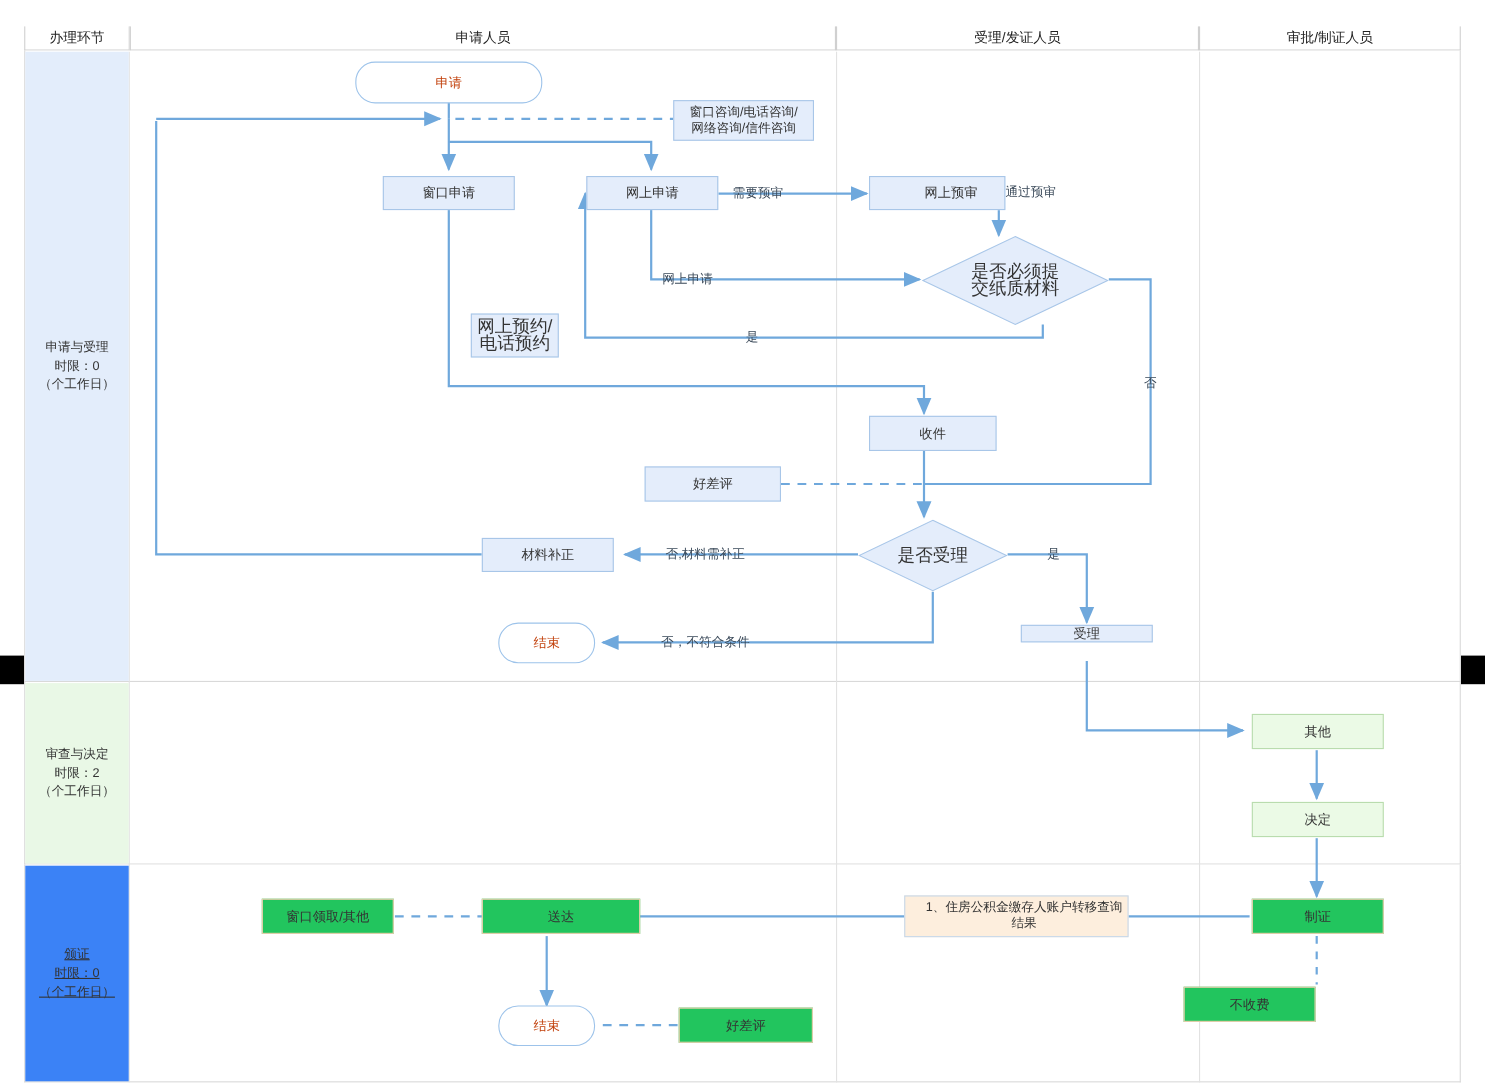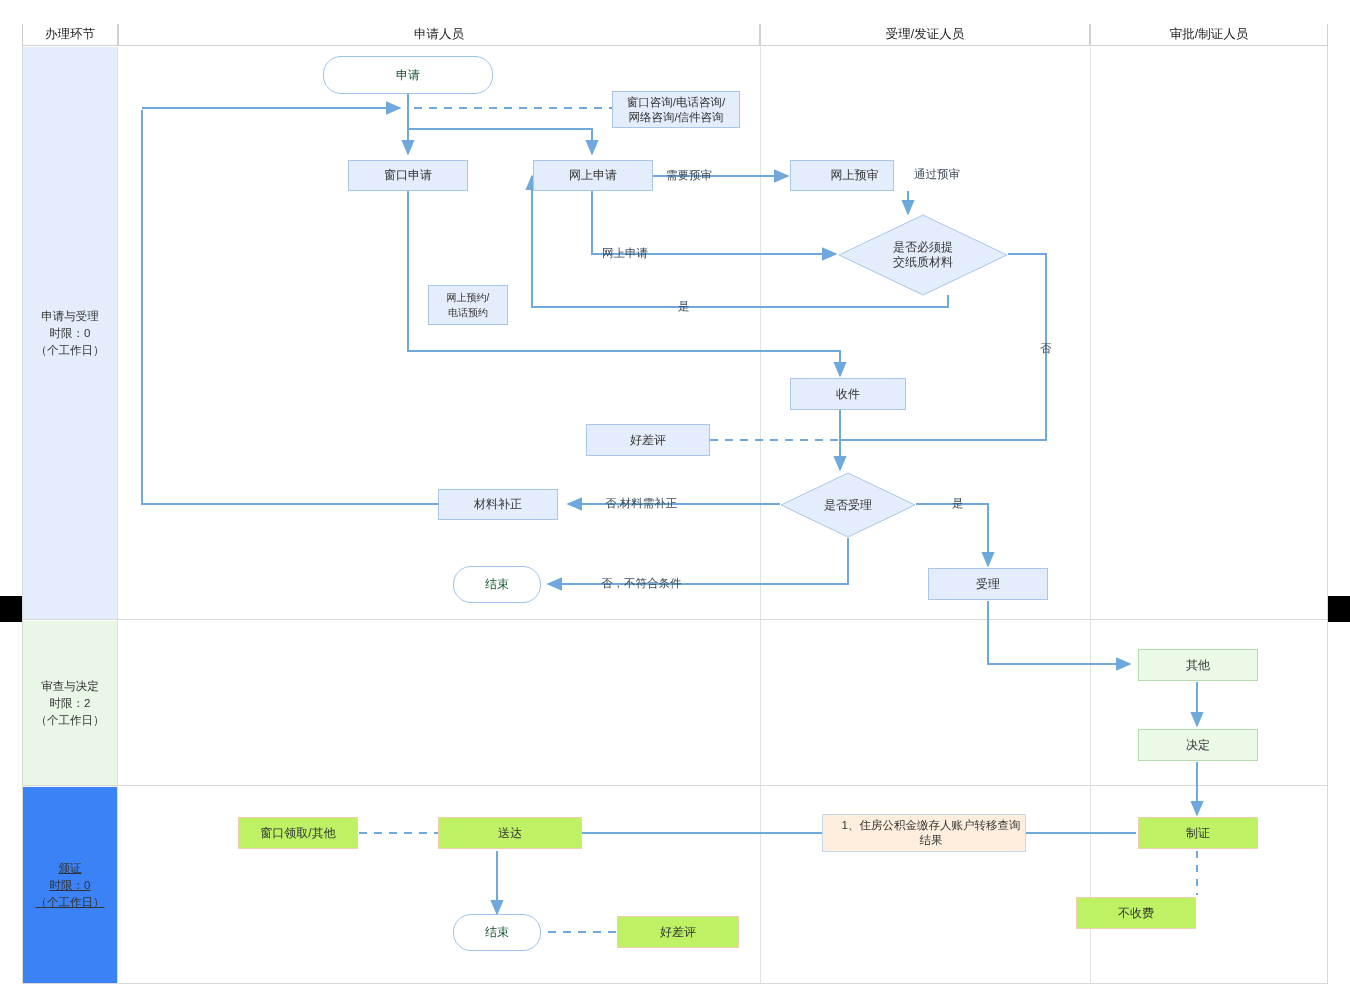--- a/index.html
+++ b/index.html
@@ -84,36 +84,36 @@
     font-size: 12px; line-height: 15px;
     color: #333;
     border: 1px solid #a8c6e8;
     background: #e4edfb;
     white-space: pre-line;
   }
   .node.term {
     border-radius: 18px;
     border: 1px solid #9dc3ea;
     background: #ffffff;
-    color: #14532d;
+    color: #c2410c;
   }
   .node.green { background: #ebfae6; border-color: #b9dcae; }
-  .node.peach { background: #bef264; border-color: #f0cfae; }
+  .node.peach { background: #22c55e; border-color: #f0cfae; }
   .node.peach-note { background: #fdeedd; border-color: #c6d8ea; justify-content: flex-start; padding-left: 14px; }
 
   
   .diamond {
     position: absolute;
   }
   .diamond svg { position: absolute; left: 0; top: 0; }
   .diamond .dlabel {
     position: absolute; left: 0; top: 0;
     width: 100%; height: 100%;
     display: flex; align-items: center; justify-content: center;
-    font-size: 12px; line-height: 15px; color: #333;
+    font-size: 16px; line-height: 15px; color: #333;
     text-align: center; white-space: pre-line;
   }
 
   
   .elabel {
     position: absolute;
     font-size: 11.5px; color: #3b4a5a;
     white-space: nowrap;
     background: transparent;
   }
@@ -221,49 +221,49 @@
 
   <div class="node term" style="left:323px;top:56px;width:170px;height:38px;">申请</div>
 
   <div class="node" style="left:612px;top:91px;width:128px;height:37px;font-size:11.5px;">窗口咨询/电话咨询/
 网络咨询/信件咨询</div>
 
   <div class="node" style="left:348px;top:160px;width:120px;height:31px;">窗口申请</div>
 
   <div class="node" style="left:533px;top:160px;width:120px;height:31px;">网上申请</div>
 
-  <div class="node" style="left:790px;top:160px;width:104px;height:31px;padding-left:25px;">网上预审</div>
+  <div class="node" style="left:790px;top:160px;width:124px;height:31px;padding-left:25px;">网上预审</div>
 
   <div class="diamond" style="left:838px;top:214px;width:170px;height:82px;">
     <svg width="170" height="82">
       <polygon points="85,1 169,41 85,81 1,41" fill="#e4edfb" stroke="#a8c6e8" stroke-width="1"></polygon>
     </svg>
     <div class="dlabel">是否必须提
 交纸质材料</div>
   </div>
 
-  <div class="node" style="left:428px;top:285px;width:80px;height:40px;font-size:10px;">网上预约/
+  <div class="node" style="left:428px;top:285px;width:80px;height:40px;font-size:16px;">网上预约/
 电话预约</div>
 
   <div class="node" style="left:790px;top:378px;width:116px;height:32px;">收件</div>
 
   <div class="node" style="left:586px;top:424px;width:124px;height:32px;">好差评</div>
 
   <div class="diamond" style="left:780px;top:472px;width:136px;height:66px;">
     <svg width="136" height="66">
       <polygon points="68,1 135,33 68,65 1,33" fill="#e4edfb" stroke="#a8c6e8" stroke-width="1"></polygon>
     </svg>
     <div class="dlabel">是否受理</div>
   </div>
 
   <div class="node" style="left:438px;top:489px;width:120px;height:31px;">材料补正</div>
 
   <div class="node term" style="left:453px;top:566px;width:88px;height:37px;">结束</div>
 
-  <div class="node" style="left:928px;top:568px;width:120px;height:32px;">受理</div>
+  <div class="node" style="left:928px;top:568px;width:120px;height:16px;">受理</div>
 
   <div class="node green" style="left:1138px;top:649px;width:120px;height:32px;">其他</div>
 
   <div class="node green" style="left:1138px;top:729px;width:120px;height:32px;">决定</div>
 
   <div class="node peach" style="left:238px;top:817px;width:120px;height:32px;">窗口领取/其他</div>
 
   <div class="node peach" style="left:438px;top:817px;width:144px;height:32px;">送达</div>
 
   <div class="node peach-note" style="left:822px;top:814px;width:204px;height:38px;font-size:11.5px;">1、住房公积金缴存人账户转移查询结果</div>

